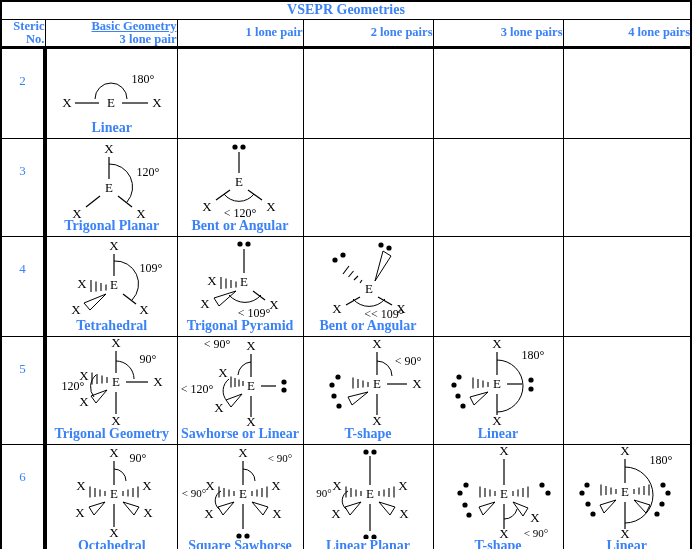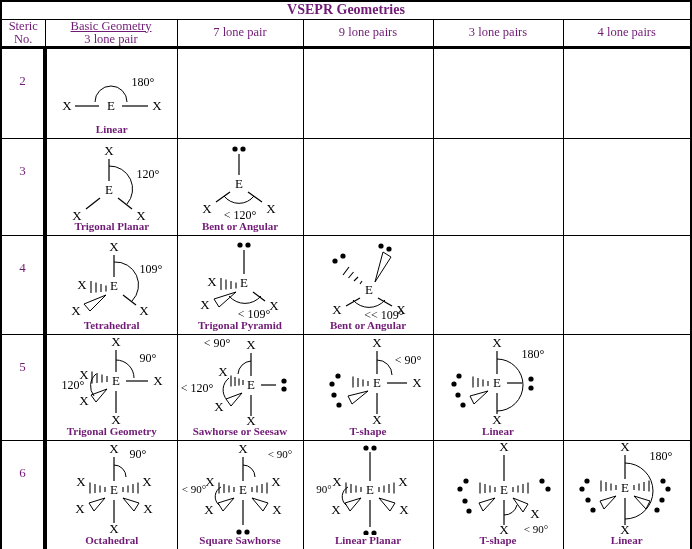--- a/index.html
+++ b/index.html
@@ -1,29 +1,29 @@
 <!DOCTYPE html>
 <html><head>
 <meta charset="utf-8">
 <style>
   html,body{margin:0;padding:0;background:#fff;}
-  .page{width:692px;height:549px;box-sizing:border-box;font-family:"Liberation Serif",serif;color:#701a75;}
+  .page{width:692px;height:549px;box-sizing:border-box;font-family:"Liberation Serif",serif;color:#3b82f6;}
   table{border-collapse:collapse;width:692px;table-layout:fixed;}
   td,th{border:1px solid #000;padding:0;box-sizing:border-box;overflow:hidden;}
   table{border:2px solid #000;}
   tr.title-row th{height:18px;font-size:14px;font-weight:bold;text-align:center;border-bottom:1px solid #000;}
-  tr.header-row th{height:26px;font-size:12.5px;font-weight:normal;text-align:center;vertical-align:middle;border-bottom:3px solid #000;line-height:1.05;}
+  tr.header-row th{height:26px;font-size:12.5px;font-weight:bold;text-align:right;vertical-align:middle;border-bottom:3px solid #000;line-height:1.05;}
   tr.header-row th .u{text-decoration:underline;}
   tbody td:first-child{border-right:4px solid #000;text-align:center;vertical-align:top;padding-top:24px;font-size:13px;}
   tr.r2 td{height:91px;} tr.r3 td{height:97px;} tr.r4 td{height:99px;}
   tr.r5 td{height:106px;} tr.r6 td{height:107px;}
   td.diag{vertical-align:bottom;}
   .cell{display:flex;flex-direction:column;align-items:center;justify-content:flex-end;height:100%;}
   .cell svg{display:block;}
-  .geo{font-weight:bold;font-size:11px;text-align:center;padding-bottom:3px;line-height:1;}
+  .geo{font-weight:bold;font-size:14px;text-align:center;padding-bottom:3px;line-height:1;}
   
   .bond{stroke:#000;stroke-width:1.2;fill:none;}
   .hash line{stroke:#000;stroke-width:1.1;}
   .wedge{fill:#fff;stroke:#000;stroke-width:1;}
   .arc{fill:none;stroke:#000;stroke-width:1;}
   .lp circle{fill:#000;}
   text.atom{font-family:"Liberation Serif",serif;font-size:13px;text-anchor:middle;fill:#000;}
   text.ang{font-family:"Liberation Serif",serif;font-size:12px;text-anchor:middle;fill:#000;}
   text.ang.sm{font-size:11px;}
 </style>
@@ -46,22 +46,22 @@
   </tr>
   <tr class="header-row">
     <th>
             <div>Steric</div>
             <div>No.</div>
           </th>
     <th>
             <div class="u">Basic Geometry</div>
             <div>3 lone pair</div>
           </th>
-    <th>7 lone pair</th>
-    <th>9 lone pairs</th>
+    <th>1 lone pair</th>
+    <th>2 lone pairs</th>
     <th>3 lone pairs</th>
     <th>4 lone pairs</th>
   </tr>
 </thead>
 <tbody>
 
 <tr class="r2">
   <td>2</td>
   <td class="diag">
             <div class="cell">
@@ -258,21 +258,21 @@
       <text class="ang" x="20" y="56">&lt; 120°</text>
       <path class="arc" d="M 52 42 A 15 15 0 0 0 50 64"></path>
       <polygon class="wedge" points="65,57 49,63 54,70"></polygon>
       <text class="atom" x="42" y="75">X</text>
       <line class="bond" x1="84" y1="49" x2="99" y2="49"></line>
       <g class="lp">
                   <circle cx="107" cy="45" r="2.6"></circle>
                   <circle cx="107" cy="53" r="2.6"></circle>
                 </g>
     </svg>
-    <div class="geo">Sawhorse or Seesaw</div>
+    <div class="geo">Sawhorse or Linear</div>
   </div>
           </td>
   <td class="diag">
             <div class="cell">
     <svg width="129" height="90" viewBox="0 0 129 90">
       <text class="atom" x="73" y="11">X</text>
       <line class="bond" x1="73" y1="15" x2="73" y2="38"></line>
       <text class="atom" x="73" y="51">E</text>
       <line class="bond" x1="73" y1="57" x2="73" y2="78"></line>
       <text class="atom" x="73" y="88">X</text>

